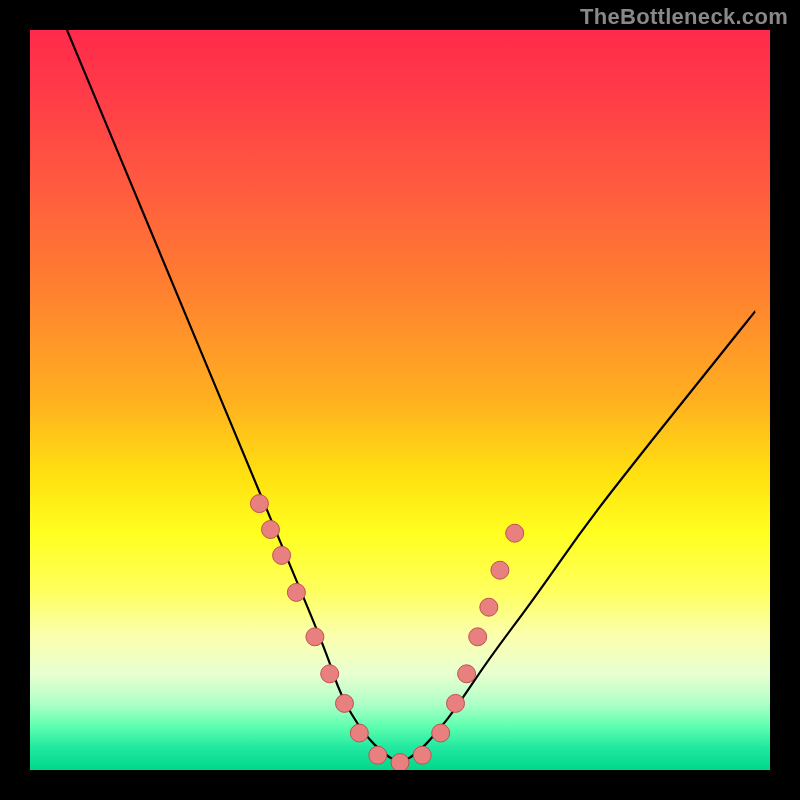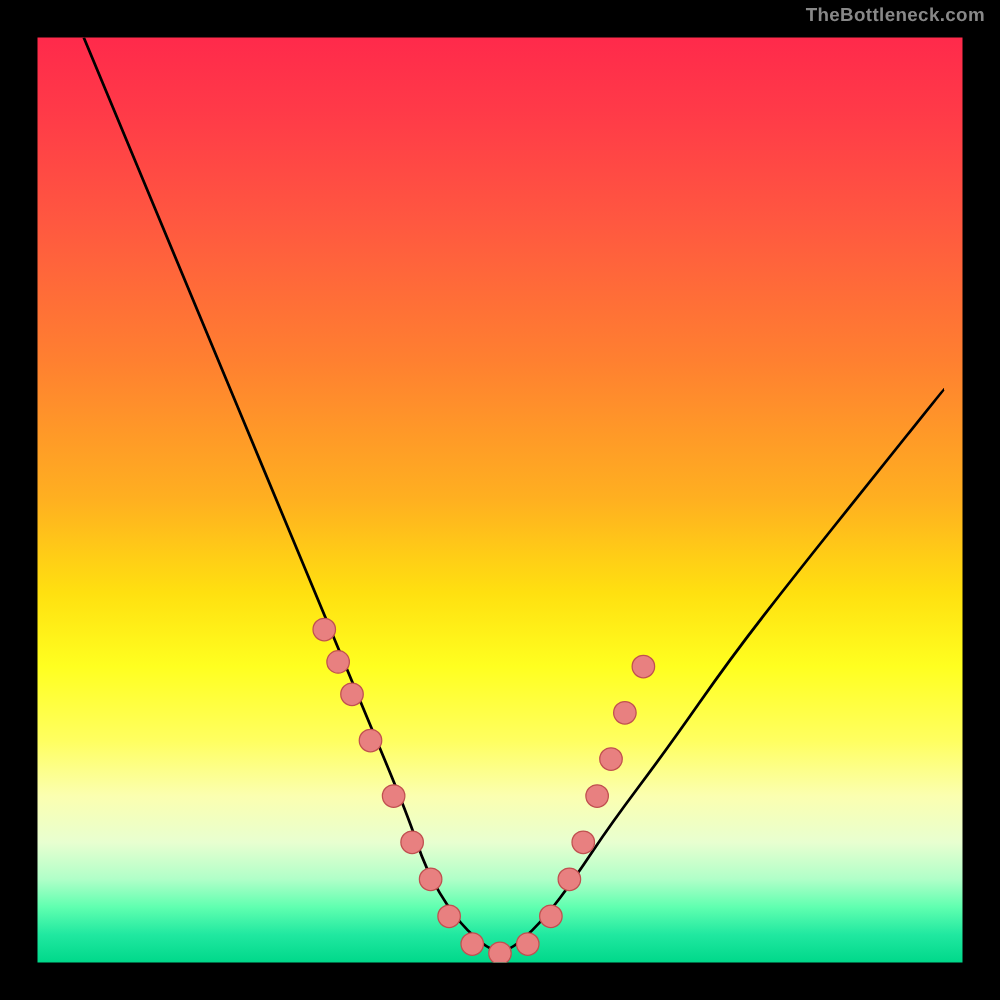--- a/index.html
+++ b/index.html
@@ -30,21 +30,21 @@
       #b0ffc8 91%,
       #60ffb0 94%,
       #20e8a0 97%,
       #00d88a 100%);
   }
   .watermark {
     position: absolute;
     top: 4px;
     right: 12px;
     font-family: Arial, Helvetica, sans-serif;
-    font-size: 15px;
+    font-size: 22px;
     font-weight: bold;
     color: #888888;
     letter-spacing: 0.3px;
     z-index: 10;
   }
   svg.curve {
     position: absolute;
     left: 0;
     top: 0;
     width: 740px;

